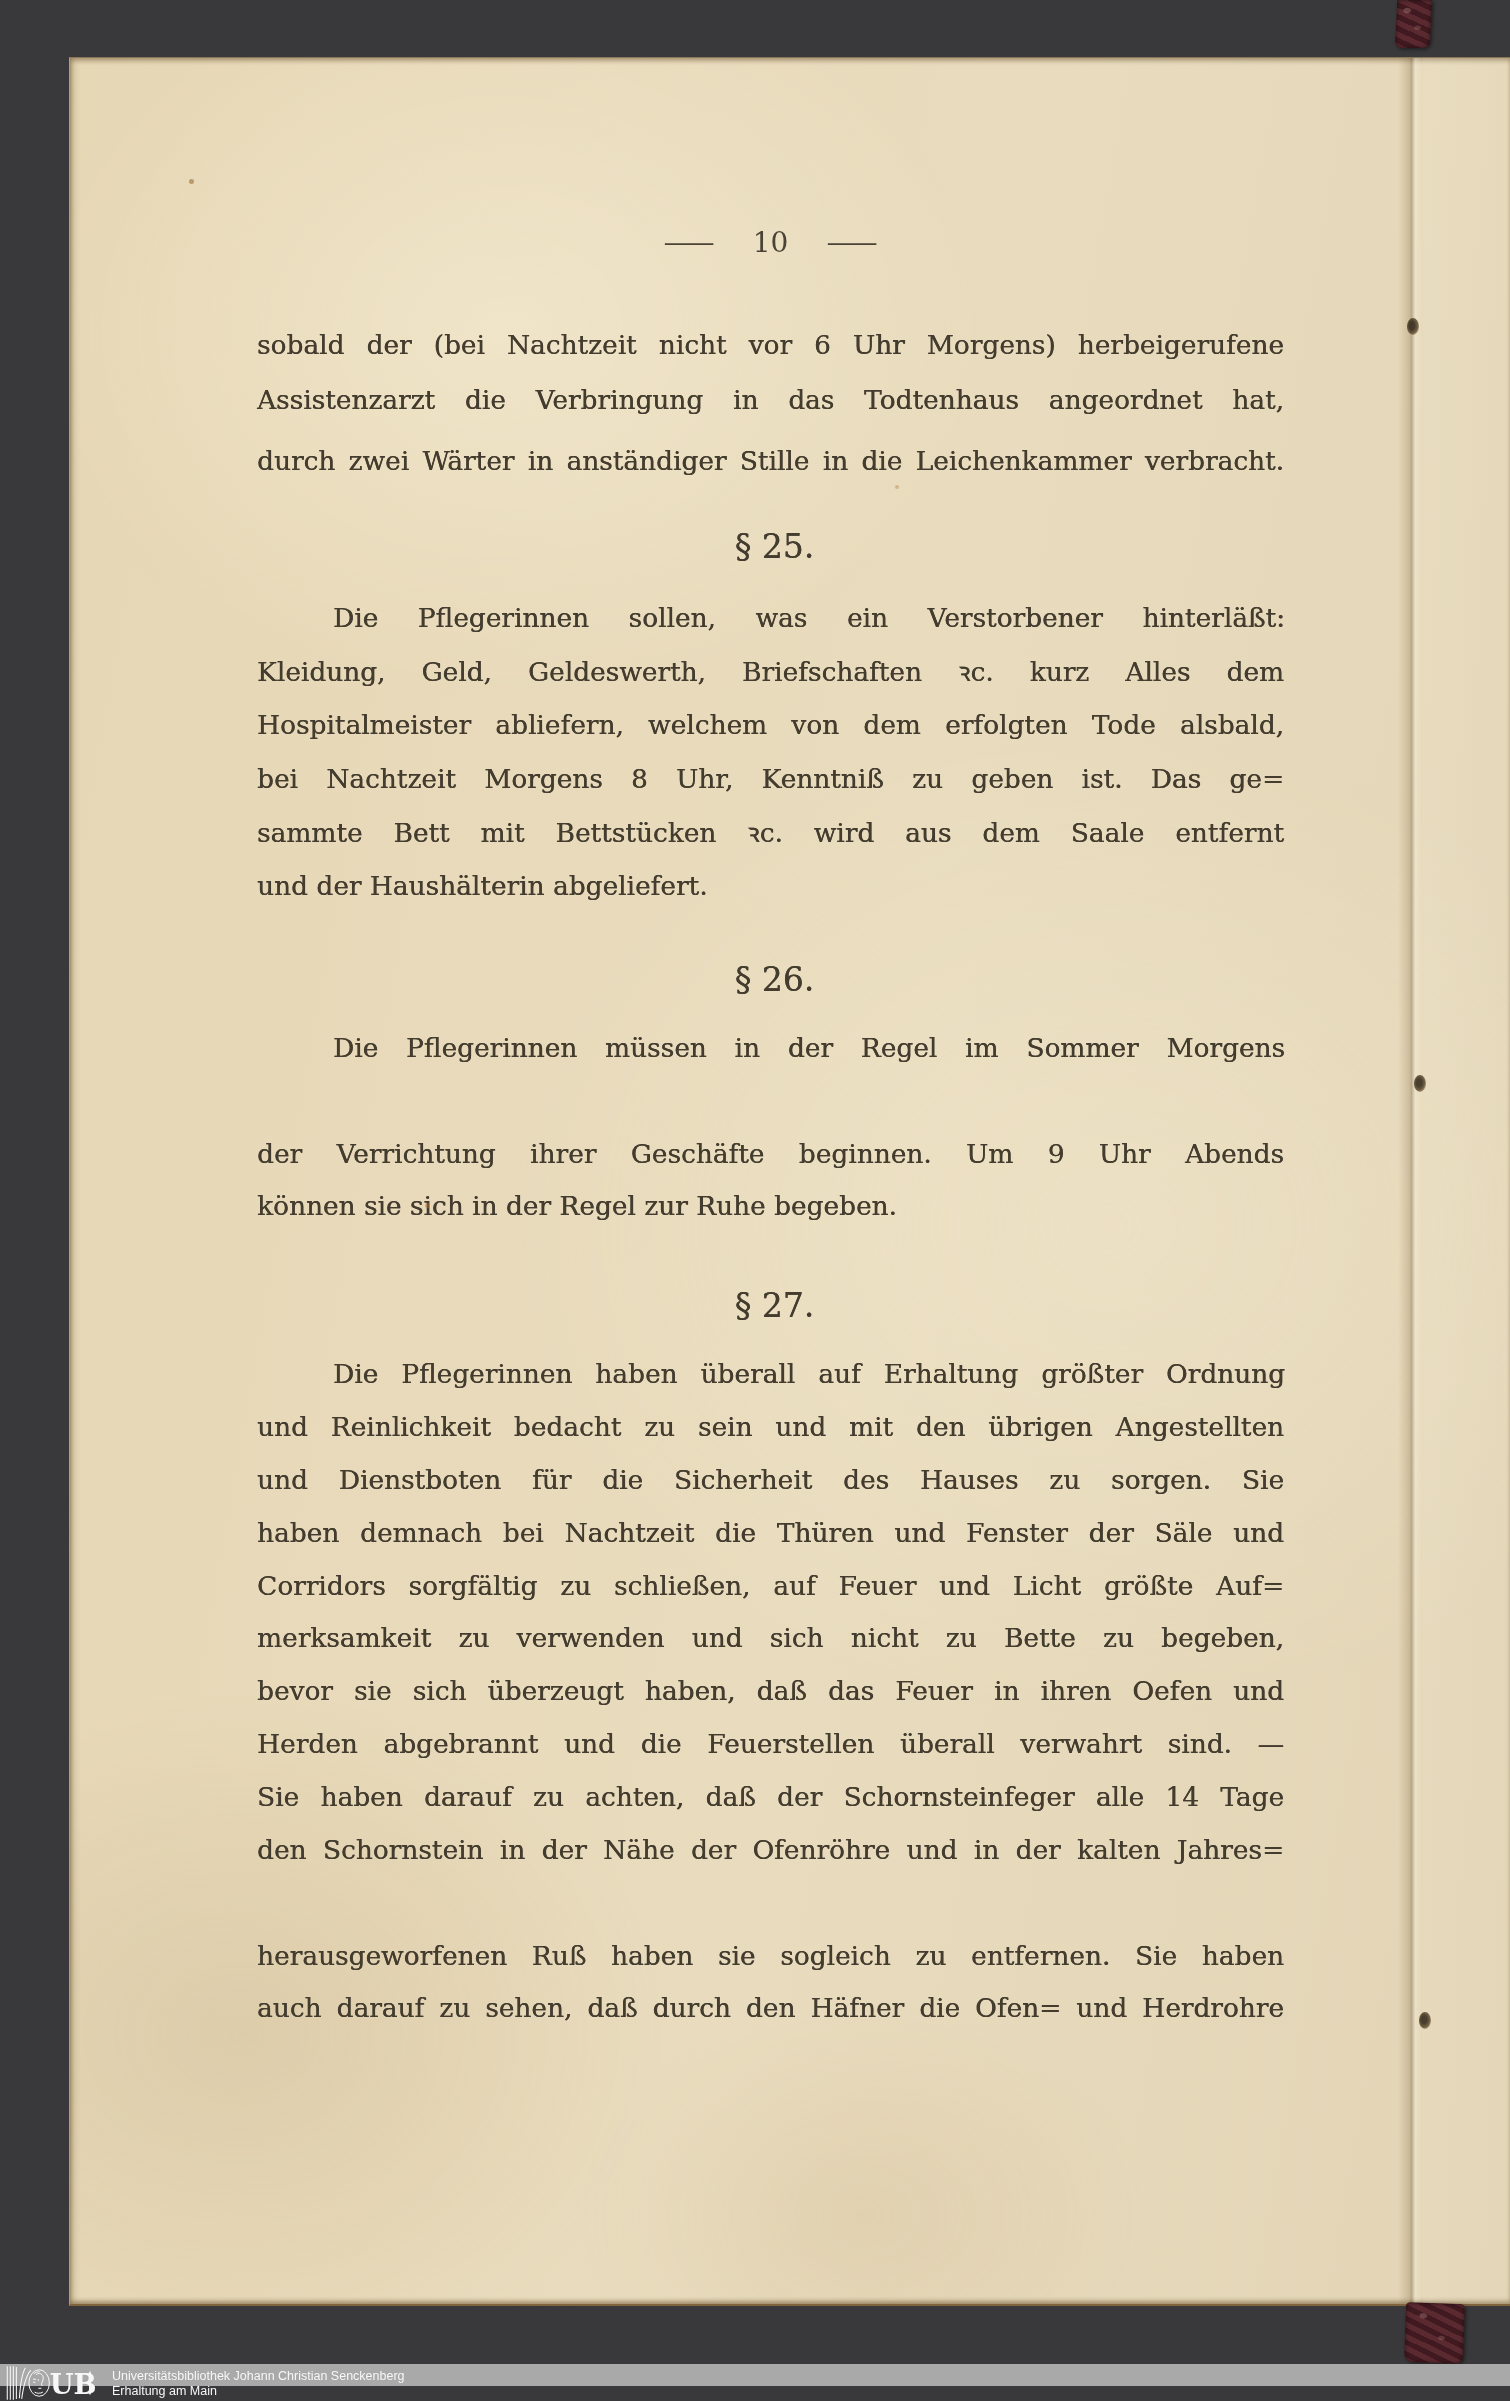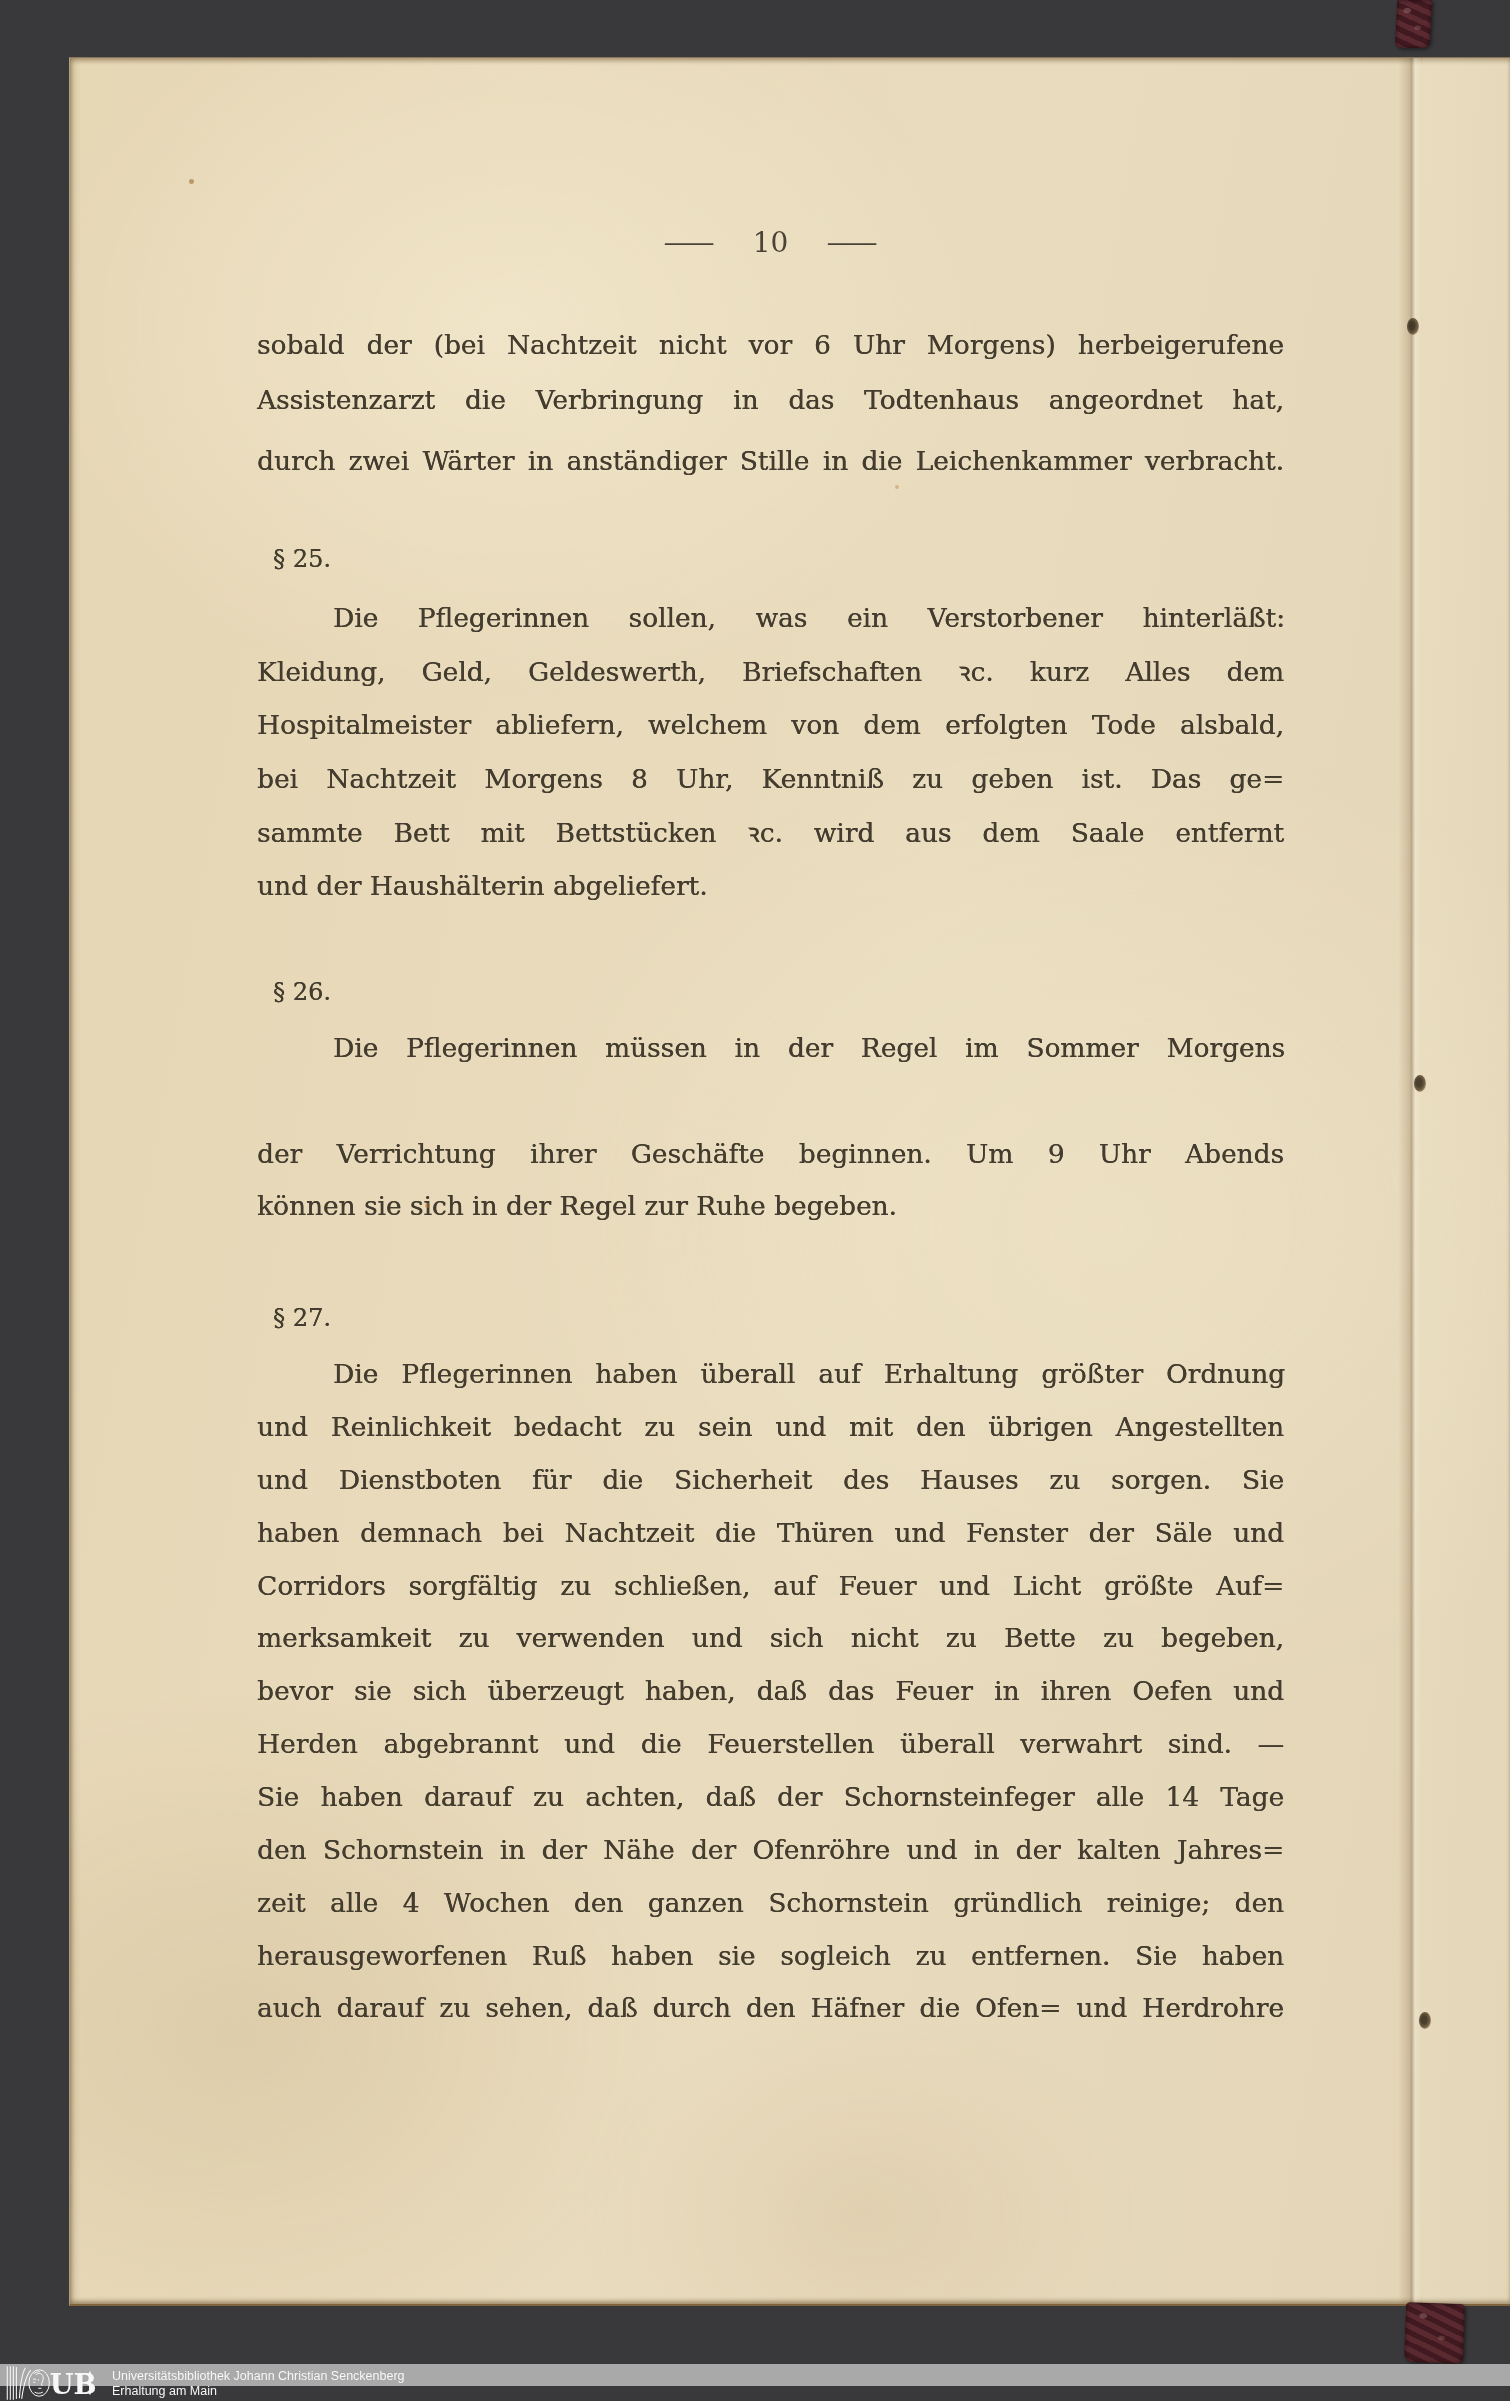--- a/index.html
+++ b/index.html
@@ -51,21 +51,21 @@
   .tl{
     position:absolute;left:187px;width:1027px;height:36px;line-height:36px;
     font-size:26.4px;color:#443d2f;
     text-align:justify;text-align-last:justify;
     text-shadow:0.3px 0 0 currentColor;
   }
   .tl.ind{left:263px;width:952px;}
   .tl.end{text-align-last:left;}
   .sec{
     position:absolute;left:187px;width:1027px;height:38px;line-height:38px;
-    font-size:24px;color:#443d2f;text-align:left;margin:16px;font-weight:normal;
+    font-size:33px;color:#443d2f;text-align:center;margin:4px;font-weight:normal;
     text-shadow:0.3px 0 0 currentColor;
   }
   .pgnum{
     position:absolute;left:187px;top:168px;width:1027px;height:33px;line-height:33px;
     display:flex;justify-content:center;align-items:center;gap:50px;
     font-size:28px;color:#4a4336;
   }
   .pgnum .dash{display:inline-block;transform:scaleX(1.9);letter-spacing:0;}
   
   .cord{
@@ -126,21 +126,20 @@
     <div class="tl ind" style="top:1298px">Die Pflegerinnen haben überall auf Erhaltung größter Ordnung</div>
     <div class="tl" style="top:1351px">und Reinlichkeit bedacht zu sein und mit den übrigen Angestellten</div>
     <div class="tl" style="top:1404px">und Dienstboten für die Sicherheit des Hauses zu sorgen.  Sie</div>
     <div class="tl" style="top:1457px">haben demnach bei Nachtzeit die Thüren und Fenster der Säle und</div>
     <div class="tl" style="top:1510px">Corridors sorgfältig zu schließen, auf Feuer und Licht größte Auf=</div>
     <div class="tl" style="top:1562px">merksamkeit zu verwenden und sich nicht zu Bette zu begeben,</div>
     <div class="tl" style="top:1615px">bevor sie sich überzeugt haben, daß das Feuer in ihren Oefen und</div>
     <div class="tl" style="top:1668px">Herden abgebrannt und die Feuerstellen überall verwahrt sind. —</div>
     <div class="tl" style="top:1721px">Sie haben darauf zu achten, daß der Schornsteinfeger alle 14 Tage</div>
     <div class="tl" style="top:1774px">den Schornstein in der Nähe der Ofenröhre und in der kalten Jahres=</div>
-    <div class="tl" style="top:1827px">zeit alle 4 Wochen den ganzen Schornstein gründlich reinige; den</div>
     <div class="tl" style="top:1880px">herausgeworfenen Ruß haben sie sogleich zu entfernen.  Sie haben</div>
     <div class="tl" style="top:1932px">auch darauf zu sehen, daß durch den Häfner die Ofen= und Herdrohre</div>
 
     <div class="next-page"></div>
     <div class="crease"></div>
 
     <div class="hole" style="left:1337px;top:260px"></div>
     <div class="hole" style="left:1344px;top:1017px"></div>
     <div class="hole" style="left:1349px;top:1954px"></div>
 

